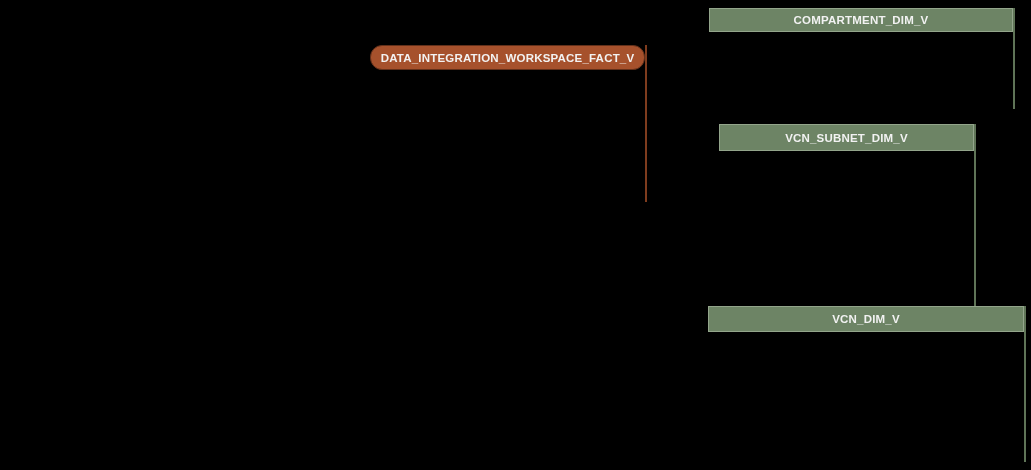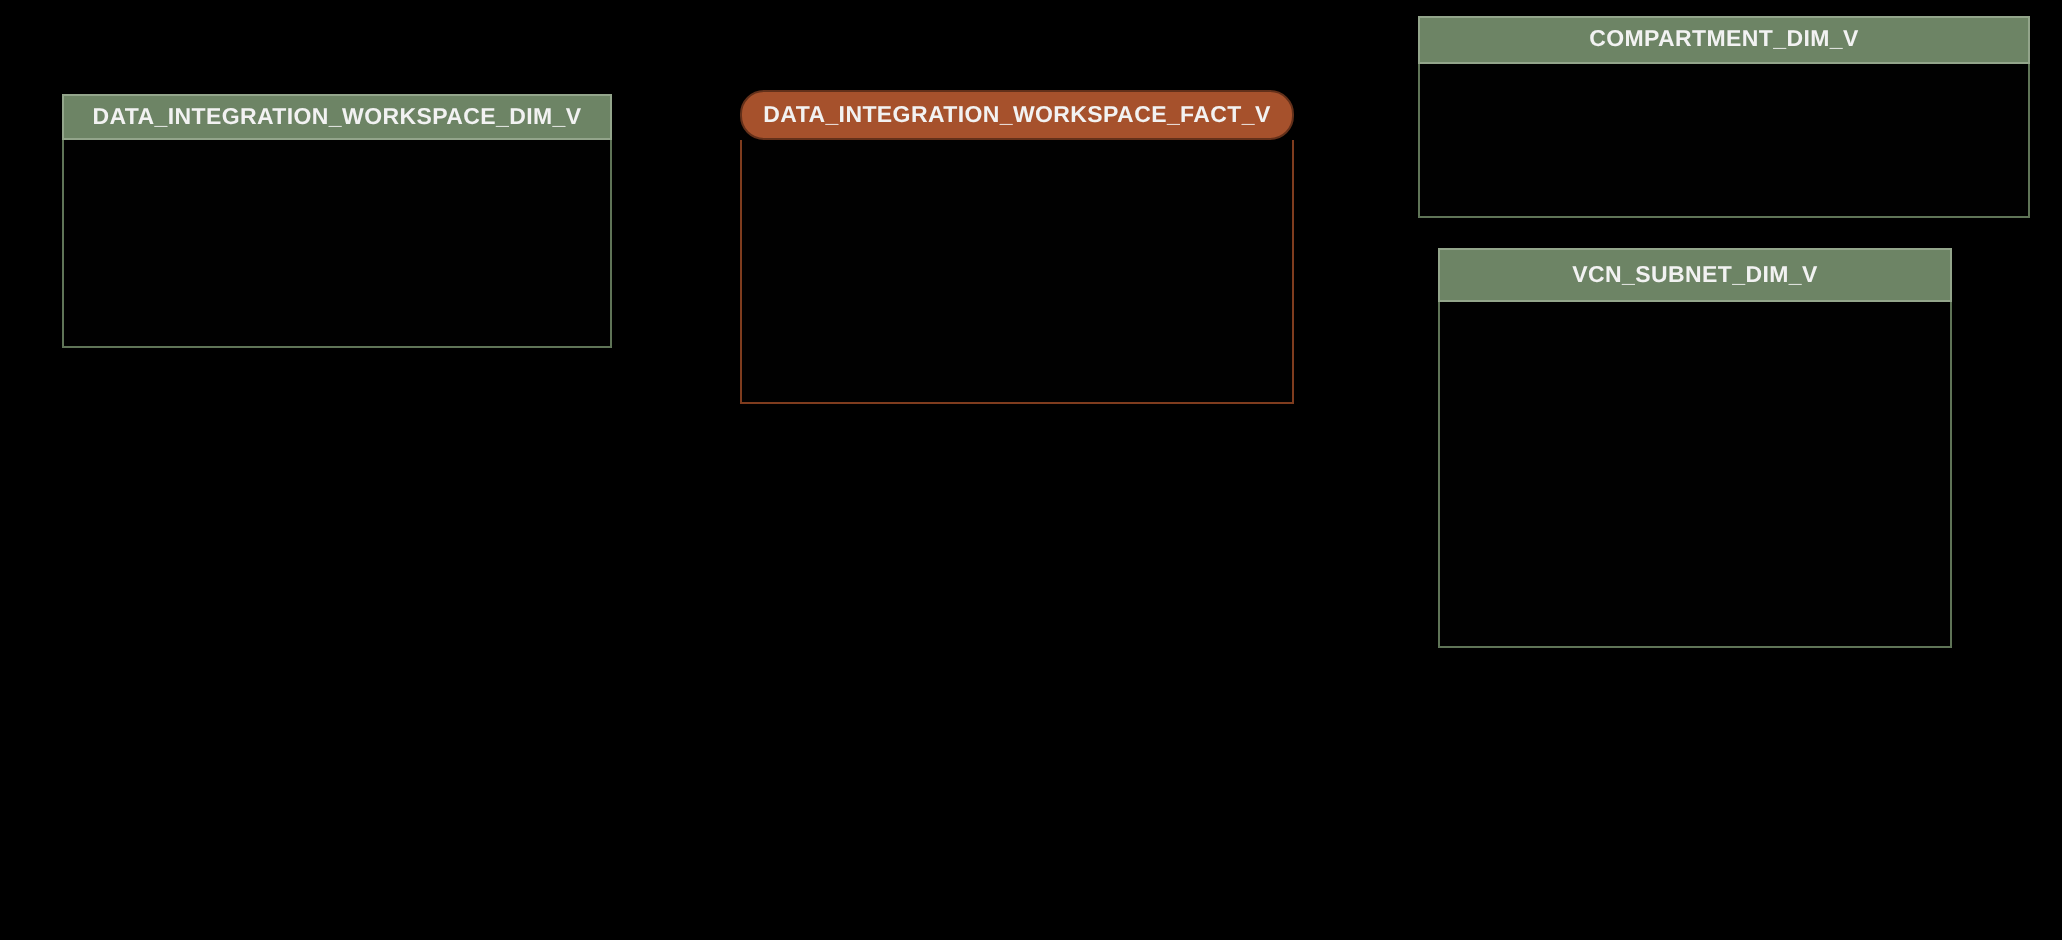--- a/index.html
+++ b/index.html
@@ -12,21 +12,20 @@
     width: 1031px;
     height: 470px;
     background: #000000;
     overflow: hidden;
     font-family: "Liberation Sans", sans-serif;
   }
   .node {
     position: absolute;
     box-sizing: border-box;
     display: flex;
-    flex-direction: column;
     padding-left: 24px;
   }
   .node .hdr {
     box-sizing: border-box;
     width: 100%;
     display: flex;
     align-items: center;
     justify-content: center;
     font-weight: bold;
     font-size: 11.5px;
@@ -69,34 +68,34 @@
   #node-vcn-subnet-dim    { left: 695px; top: 124px; width: 281px; height: 200px; text-align: right; }
   #node-vcn-subnet-dim .hdr    { height: 27px; }
   #node-vcn-dim           { left: 684px; top: 306px; width: 342px; height: 156px; }
   #node-vcn-dim .hdr           { height: 26px; }
 </style>
 </head>
 <body>
 
 <div class="canvas">
 
-  <div class="node dim" id="node-di-workspace-dim">
-    <div class="hdr">DATA_INTEGRATION_WORKSPACE_DIM_V</div>
-    <div class="body"></div>
-  </div>
 
   <div class="node fact" id="node-di-workspace-fact">
     <div class="hdr">DATA_INTEGRATION_WORKSPACE_FACT_V</div>
     <div class="body"></div>
   </div>
 
   <div class="node dim" id="node-compartment-dim">
     <div class="hdr">COMPARTMENT_DIM_V</div>
     <div class="body"></div>
   </div>
 
   <div class="node dim" id="node-vcn-subnet-dim">
     <div class="hdr">VCN_SUBNET_DIM_V</div>
     <div class="body"></div>
   </div>
 
+  <div class="node dim" id="node-vcn-dim">
+    <div class="hdr">VCN_DIM_V</div>
+    <div class="body"></div>
+  </div>
 
 </div>
 
 </body></html>

